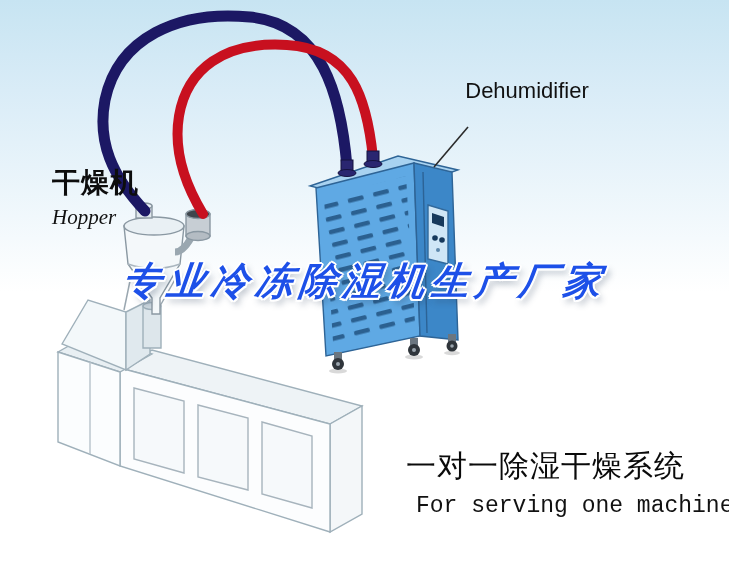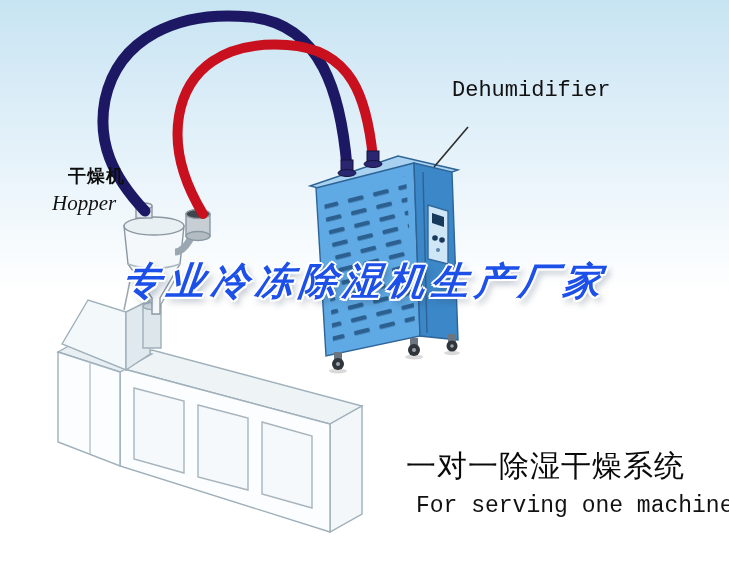--- a/index.html
+++ b/index.html
@@ -4,25 +4,25 @@
 <style>
   html,body{margin:0;padding:0;background:#fff;}
   .stage{
     position:relative;width:729px;height:561px;overflow:hidden;
     background:linear-gradient(to bottom,var(--background_top,#c7e4f2) 0%,#d9ecf7 16%,#ffffff 52%,#ffffff 100%);
     font-family:"Liberation Sans",sans-serif;
   }
   .stage svg{position:absolute;left:0;top:0;}
   .txt{position:absolute;white-space:nowrap;}
   .label-hopper{left:52px;top:164px;}
-  .label-hopper .cn{font-size:18px;font-weight:bold;color:var(--label_black,#0d0d0d);letter-spacing:1px;margin-left:16px;}
+  .label-hopper .cn{font-size:28px;font-weight:bold;color:var(--label_black,#0d0d0d);letter-spacing:1px;}
   .label-hopper .en{font-family:"Liberation Serif",serif;font-size:21px;color:#111;margin-top:3px;font-style:italic;}
   .label-dehum{left:452px;top:74px;width:150px;text-align:center;}
   .label-dehum .cn{font-size:27px;font-weight:bold;color:var(--label_black,#0d0d0d);letter-spacing:2px;}
-  .label-dehum .en{font-family:Liberation Mono, monospace;font-size:22px;color:#111;margin-top:4px;}
+  .label-dehum .en{font-family:Liberation Sans, sans-serif;font-size:22px;color:#111;margin-top:4px;}
   .headline{
     top:256px;left:50%;transform:translateX(-50%) skewX(-6deg);
     font-size:38px;font-weight:bold;font-style:italic;letter-spacing:6px;
     color:var(--headline_blue,#1d50e8);
     text-shadow:-2px 0 0 #fff,2px 0 0 #fff,0 -2px 0 #fff,0 2px 0 #fff,
       -1.5px -1.5px 0 #fff,1.5px -1.5px 0 #fff,-1.5px 1.5px 0 #fff,1.5px 1.5px 0 #fff,
       4px 5px 6px rgba(40,60,90,.35);
   }
   .label-system{left:406px;top:446px;}
   .label-system .cn{font-size:30px;font-weight:normal;color:#0a0a0a;letter-spacing:1px;}

